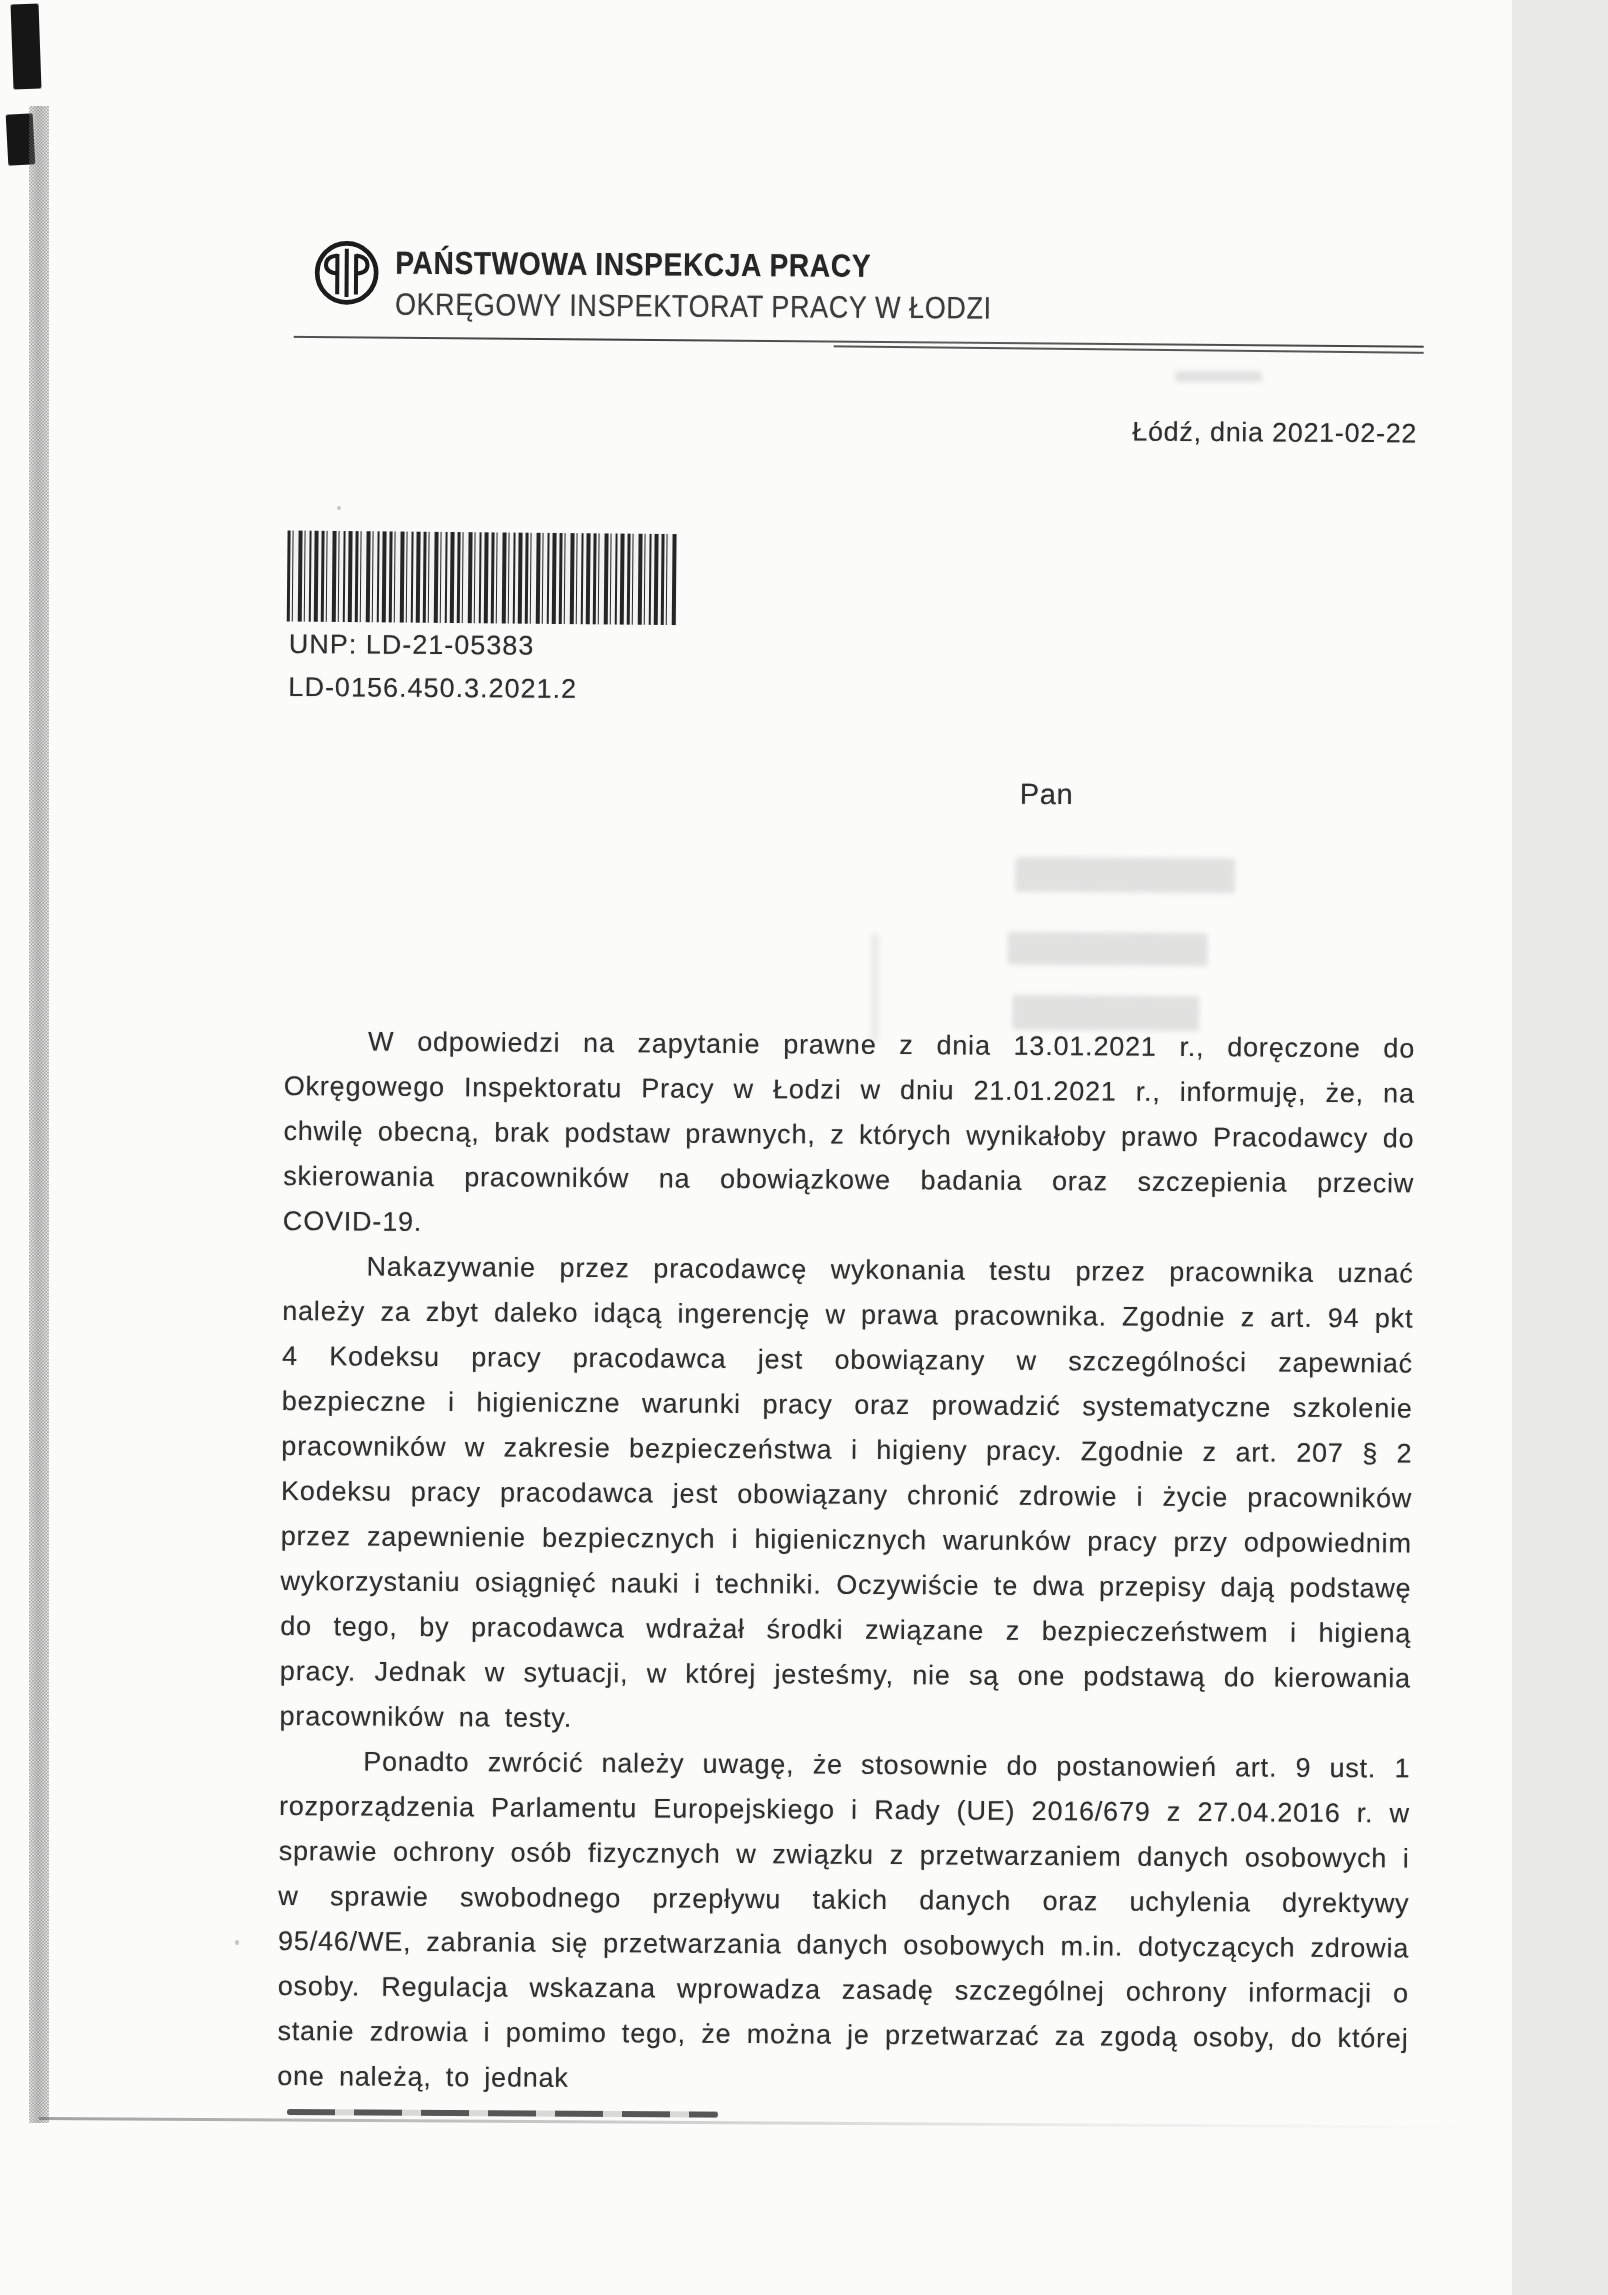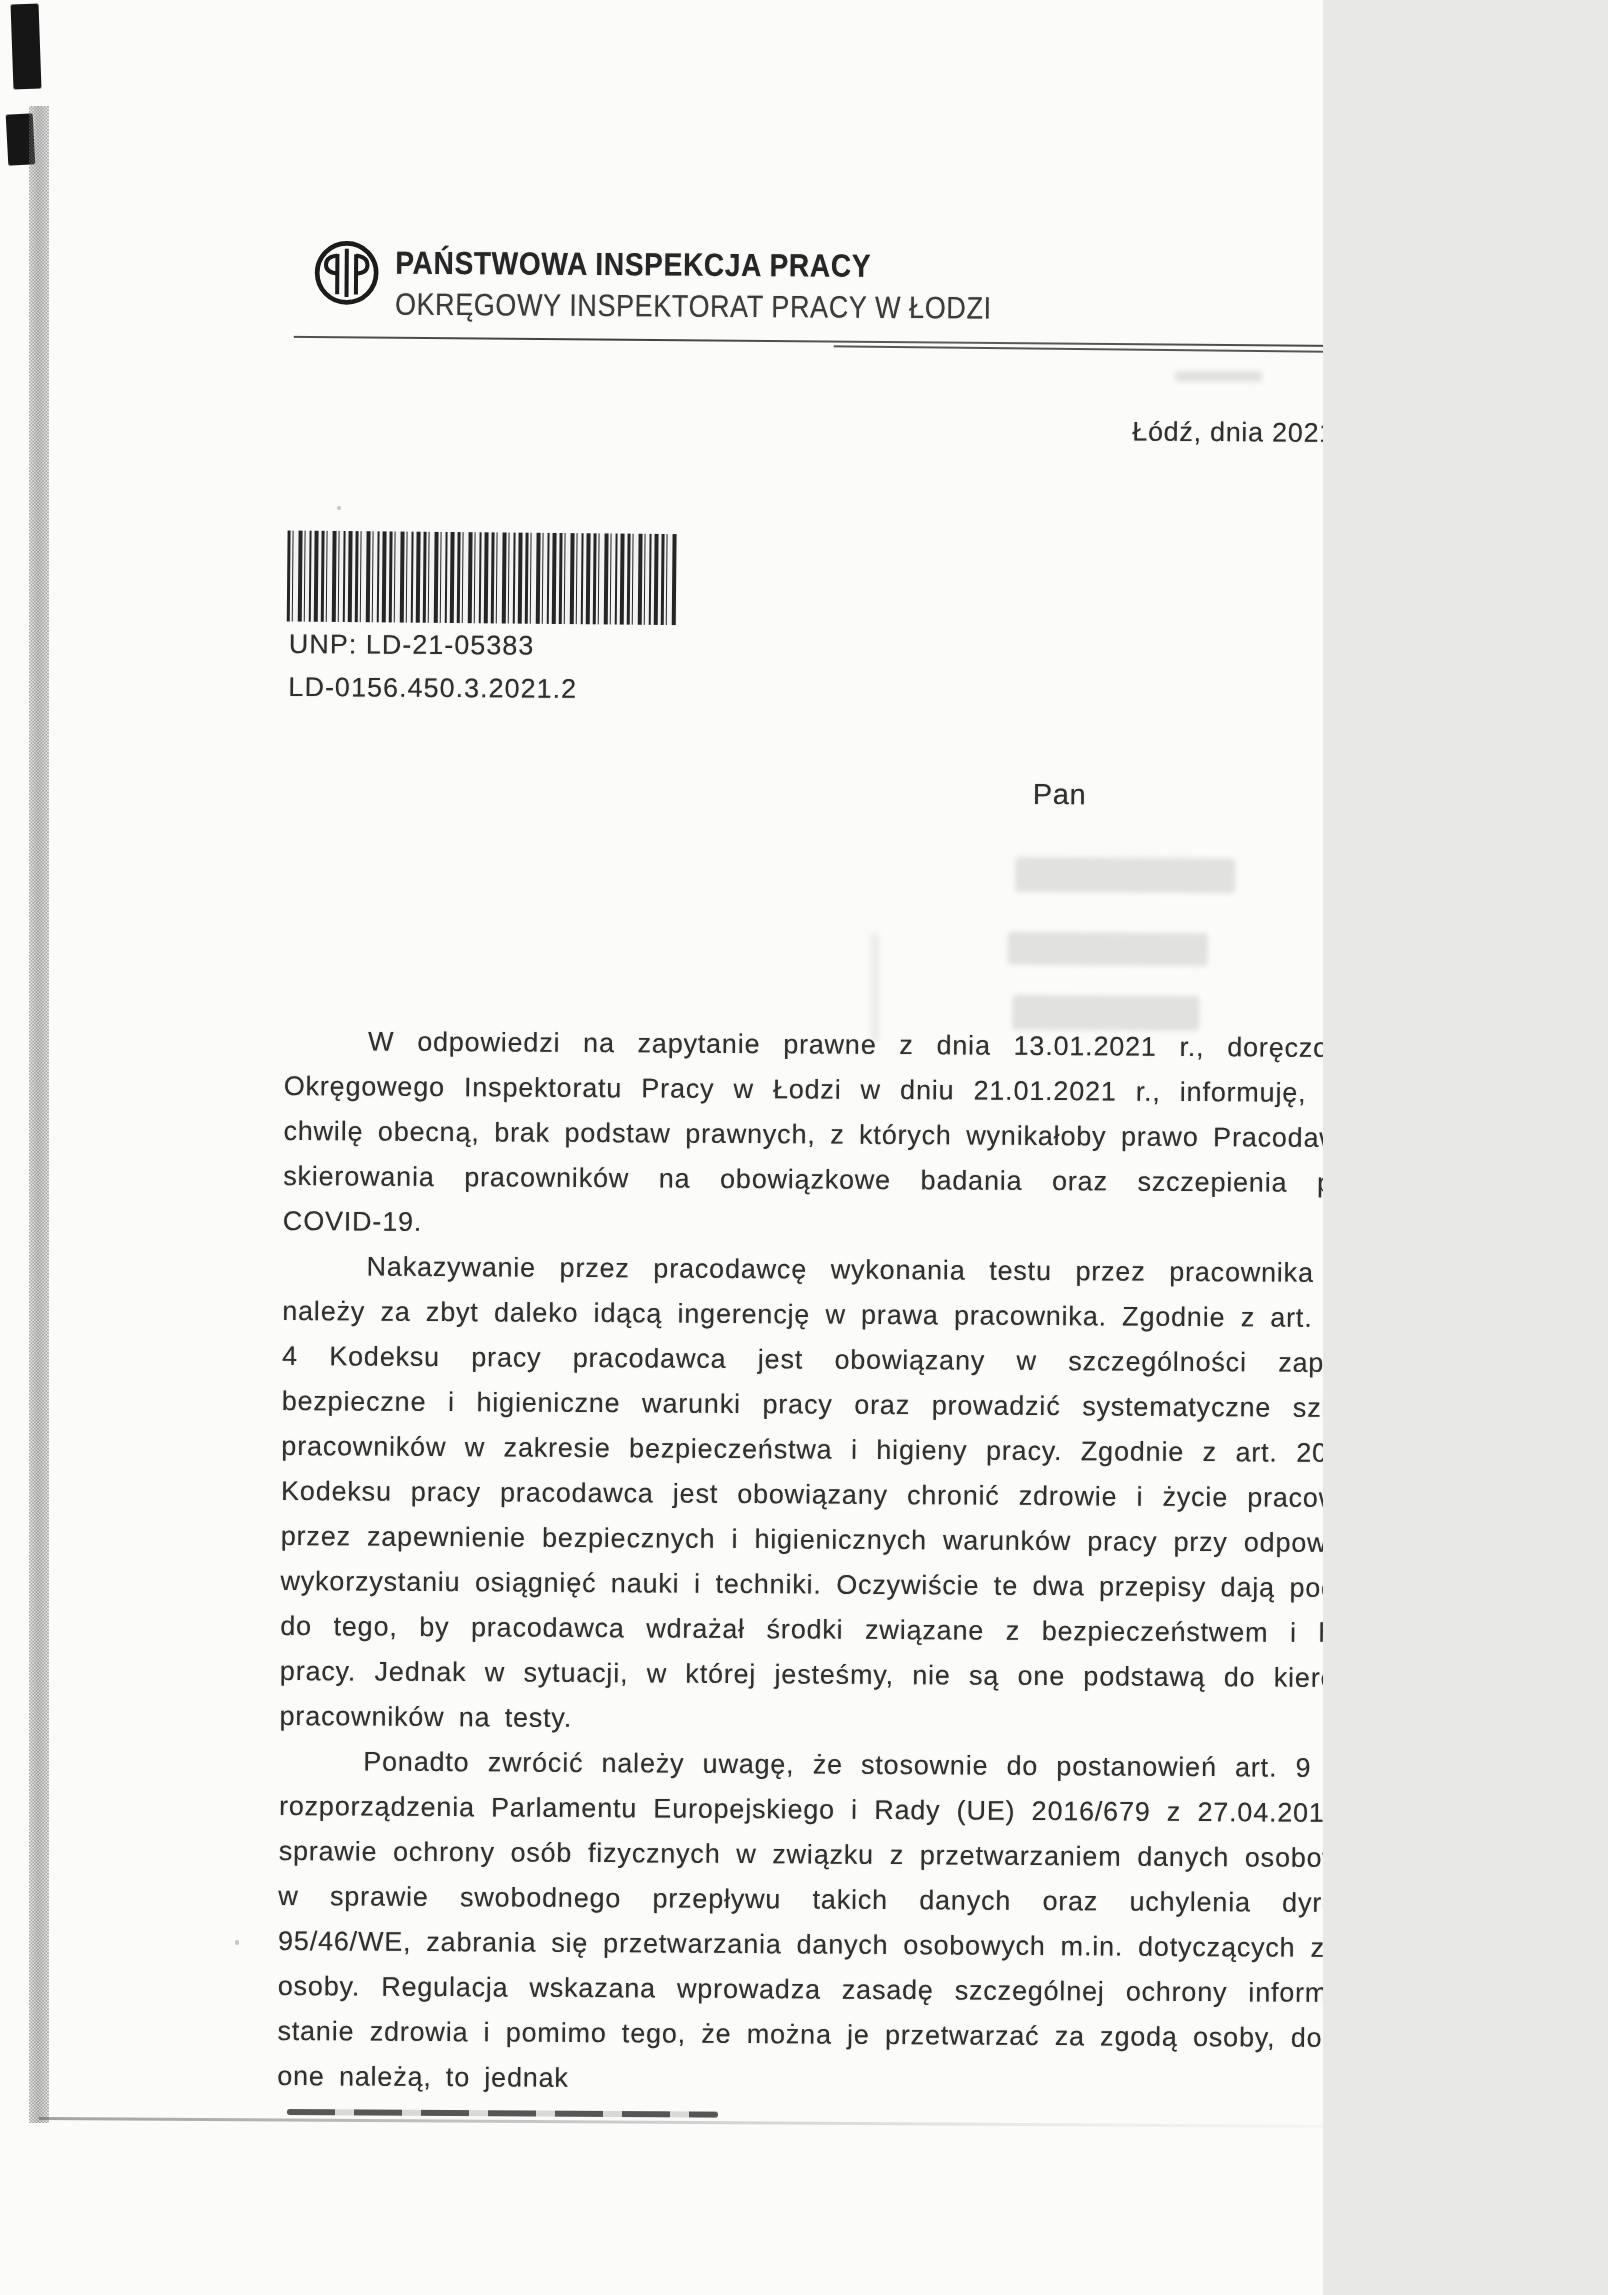--- a/index.html
+++ b/index.html
@@ -1,18 +1,18 @@
 <!DOCTYPE html>
 <html style="font-size:10.7px"><head>
 <meta charset="utf-8">
 <style>
   html,body{margin:0;padding:0;background:#e8e8e6;}
   .canvas{
     position:relative;
-    width:1323px;height:2295px;
+    width:1512px;height:2295px;
     background:#fbfbfa;
     overflow:hidden;
     font-family:"Liberation Sans", sans-serif;
     color:#2f2f2f;
   }
   
   .corner-mark{position:absolute;background:#161616;border-radius:2px;filter:blur(0.4px);}
   .corner-mark.m1{left:12px;top:4px;width:28px;height:85px;transform:rotate(-2deg);}
   .corner-mark.m2{left:6.7px;top:114px;width:27px;height:51px;transform:rotate(-3deg);}
   .left-band{
@@ -67,21 +67,21 @@
     background:repeating-linear-gradient(90deg,
       #1d1d1d 0 2.7px,#fdfdfd 2.7px 4.7px,#1d1d1d 4.7px 6px,#fdfdfd 6px 10.7px,
       #1d1d1d 10.7px 14.7px,#fdfdfd 14.7px 16.7px,#1d1d1d 16.7px 18px,#fdfdfd 18px 22px,
       #1d1d1d 22px 24px,#fdfdfd 24px 27px,#1d1d1d 27px 31px,#fdfdfd 31px 34px);
     filter:blur(0.3px) contrast(0.92);
     transform:rotate(0.15deg);
   }
   .unp-line{position:absolute;left:289px;top:629px;font-size:27px;letter-spacing:1px;white-space:nowrap;}
   .case-line{position:absolute;left:289px;top:672px;font-size:27px;letter-spacing:1px;white-space:nowrap;}
   
-  .salutation{position:absolute;left:1021px;top:773px;font-size:29px;letter-spacing:0.7px;margin-left:13px;}
+  .salutation{position:absolute;left:1021px;top:773px;font-size:29px;letter-spacing:0.7px;}
   .redacted{position:absolute;}
   .redacted .smear{position:absolute;}
   
   .body-block{position:absolute;left:287px;top:1019px;width:1131px;}
   .body-block p{
     margin:0;font-size:27px;line-height:45px;
     letter-spacing:0.8px;word-spacing:6px;
     text-align:justify;text-indent:84px;
     color:#303030;
   }

